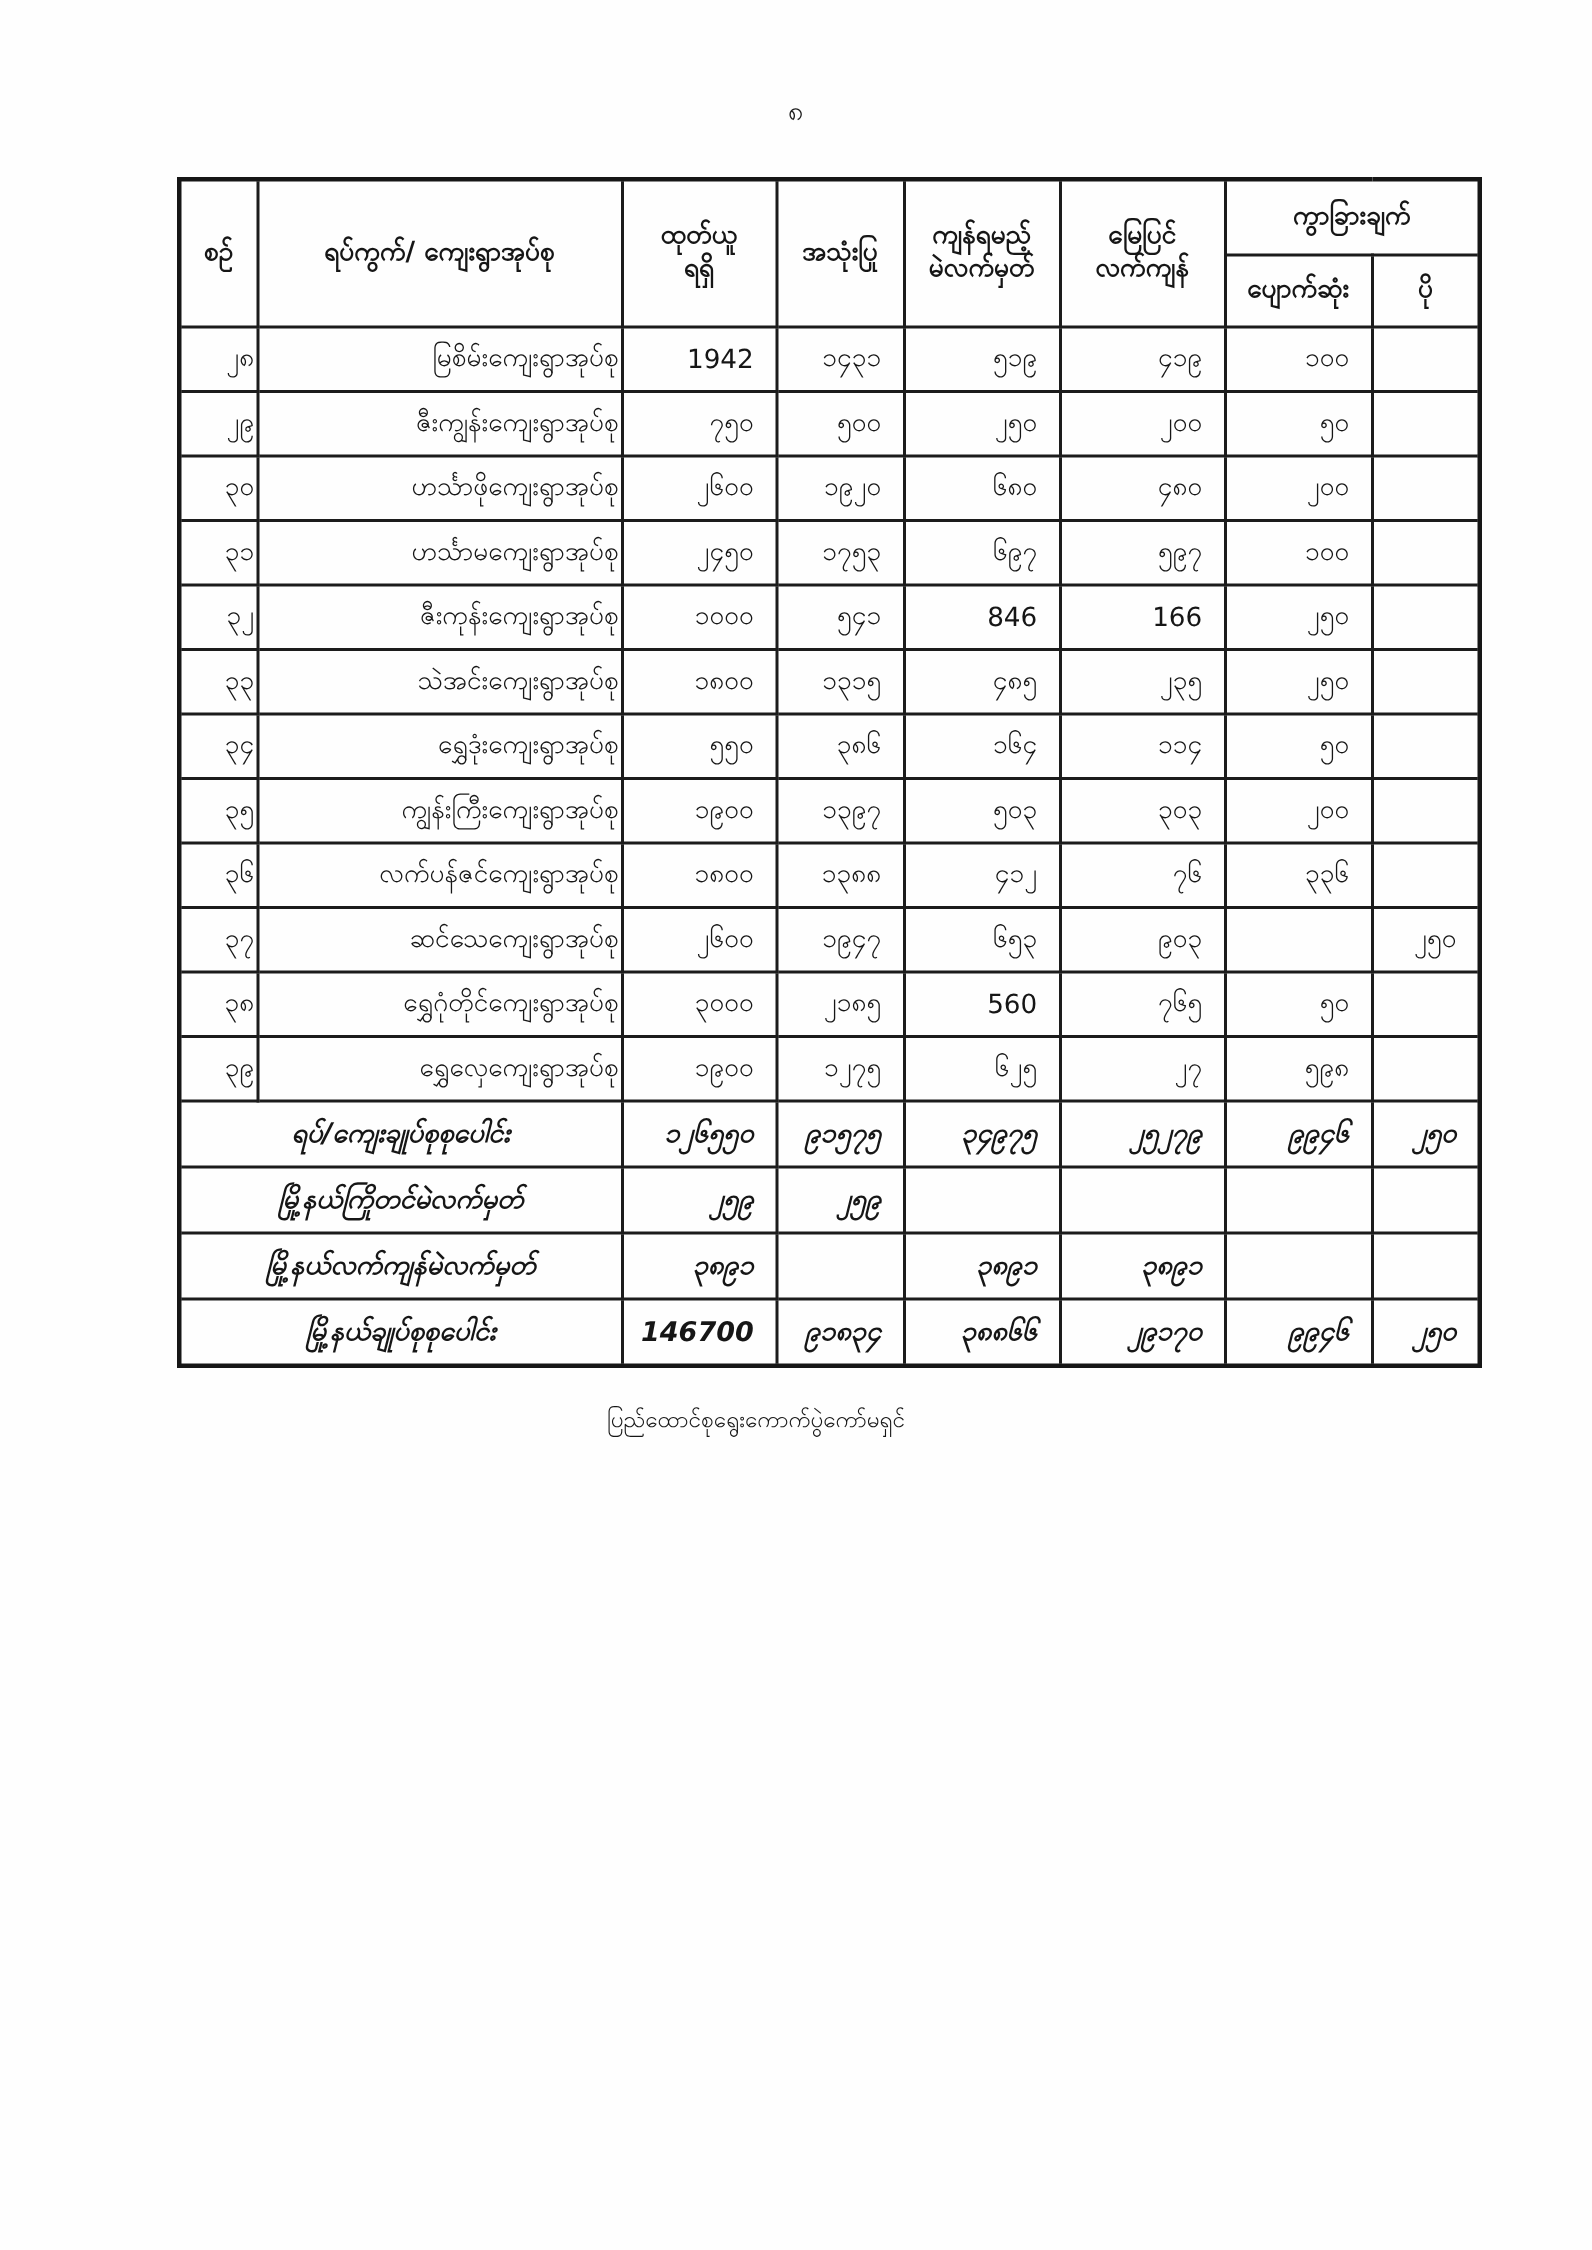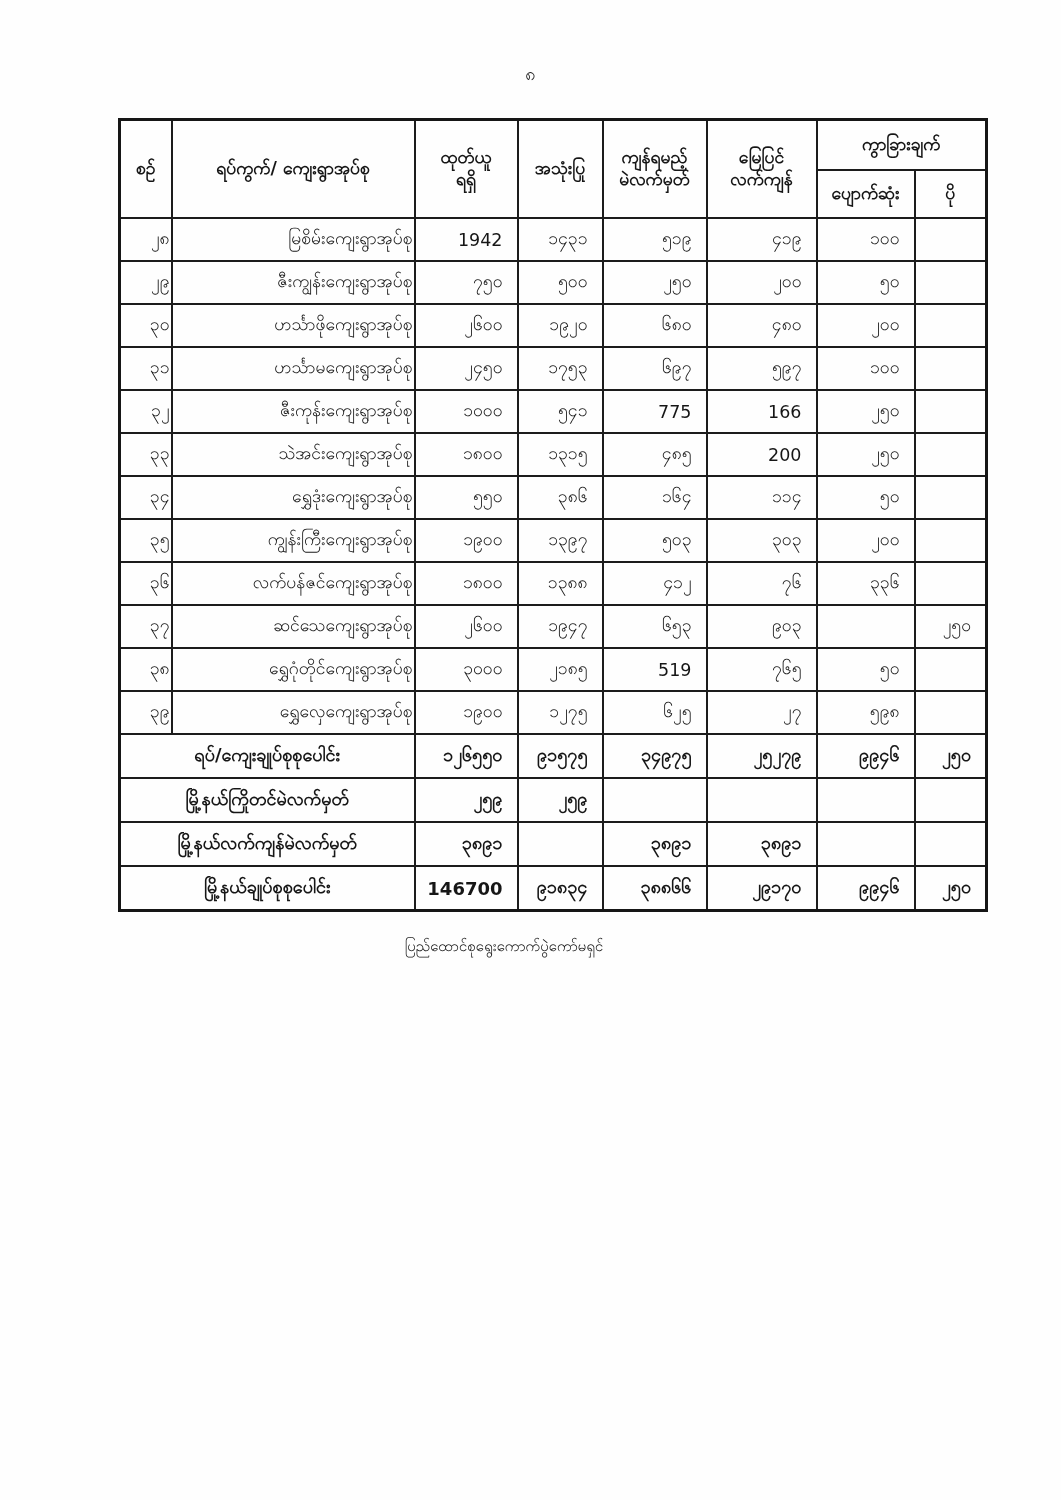--- a/index.html
+++ b/index.html
@@ -33,21 +33,21 @@
     padding:2px 2px;
   }
   tr.hdr1 th{height:44px;}
   tr.hdr2 th{height:42px;margin-top:42px;}
   tbody td{height:39px;}
   .cell-no{text-align:right;}
   .cell-name{text-align:right;padding-left:10px;}
   .cell-num{text-align:right;padding-right:14px;}
   .cell-label{text-align:center;font-weight:700;}
   .col-remain{border-right-width:3px;}
-  tr.sum td{font-weight:700;height:40px;font-size:18px;}
+  tr.sum td{font-weight:700;height:40px;font-size:18px;font-style:italic;}
   .signature{
     position:absolute;top:936px;left:0;width:1008px;
     text-align:center;font-size:15px;color:#161616;
   }
 </style>
 </head>
 <body>
 
 <div class="page">
 
@@ -121,32 +121,32 @@
           <td class="cell-num col-remain">၆၉၇</td>
           <td class="cell-num">၅၉၇</td>
           <td class="cell-num">၁၀၀</td>
           <td class="cell-num"></td>
         </tr>
         <tr>
           <td class="cell-no">၃၂</td>
           <td class="cell-name">ဇီးကုန်းကျေးရွာအုပ်စု</td>
           <td class="cell-num">၁၀၀၀</td>
           <td class="cell-num">၅၄၁</td>
-          <td class="cell-num col-remain">775</td>
+          <td class="cell-num col-remain">846</td>
           <td class="cell-num">166</td>
           <td class="cell-num">၂၅၀</td>
           <td class="cell-num"></td>
         </tr>
         <tr>
           <td class="cell-no">၃၃</td>
           <td class="cell-name">သဲအင်းကျေးရွာအုပ်စု</td>
           <td class="cell-num">၁၈၀၀</td>
           <td class="cell-num">၁၃၁၅</td>
           <td class="cell-num col-remain">၄၈၅</td>
-          <td class="cell-num">200</td>
+          <td class="cell-num">၂၃၅</td>
           <td class="cell-num">၂၅၀</td>
           <td class="cell-num"></td>
         </tr>
         <tr>
           <td class="cell-no">၃၄</td>
           <td class="cell-name">ရွှေဒုံးကျေးရွာအုပ်စု</td>
           <td class="cell-num">၅၅၀</td>
           <td class="cell-num">၃၈၆</td>
           <td class="cell-num col-remain">၁၆၄</td>
           <td class="cell-num">၁၁၄</td>
@@ -181,21 +181,21 @@
           <td class="cell-num col-remain">၆၅၃</td>
           <td class="cell-num">၉၀၃</td>
           <td class="cell-num"></td>
           <td class="cell-num">၂၅၀</td>
         </tr>
         <tr>
           <td class="cell-no">၃၈</td>
           <td class="cell-name">ရွှေဂုံတိုင်ကျေးရွာအုပ်စု</td>
           <td class="cell-num">၃၀၀၀</td>
           <td class="cell-num">၂၁၈၅</td>
-          <td class="cell-num col-remain">519</td>
+          <td class="cell-num col-remain">560</td>
           <td class="cell-num">၇၆၅</td>
           <td class="cell-num">၅၀</td>
           <td class="cell-num"></td>
         </tr>
         <tr>
           <td class="cell-no">၃၉</td>
           <td class="cell-name">ရွှေလှေကျေးရွာအုပ်စု</td>
           <td class="cell-num">၁၉၀၀</td>
           <td class="cell-num">၁၂၇၅</td>
           <td class="cell-num col-remain">၆၂၅</td>

